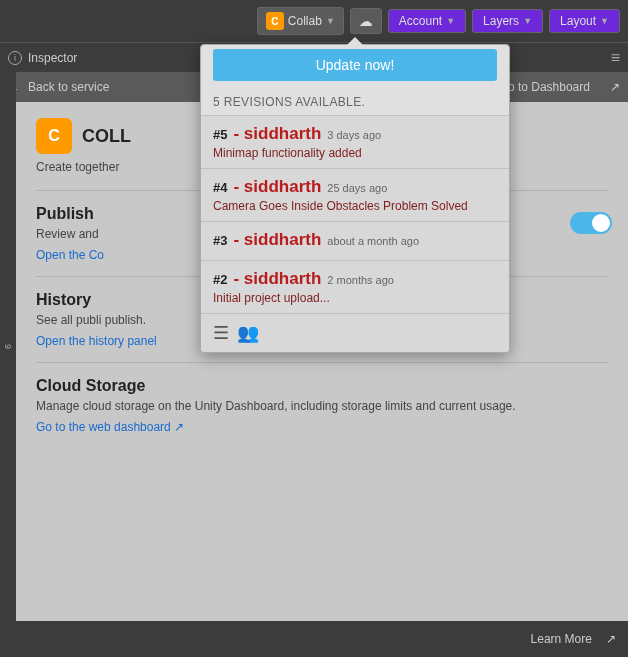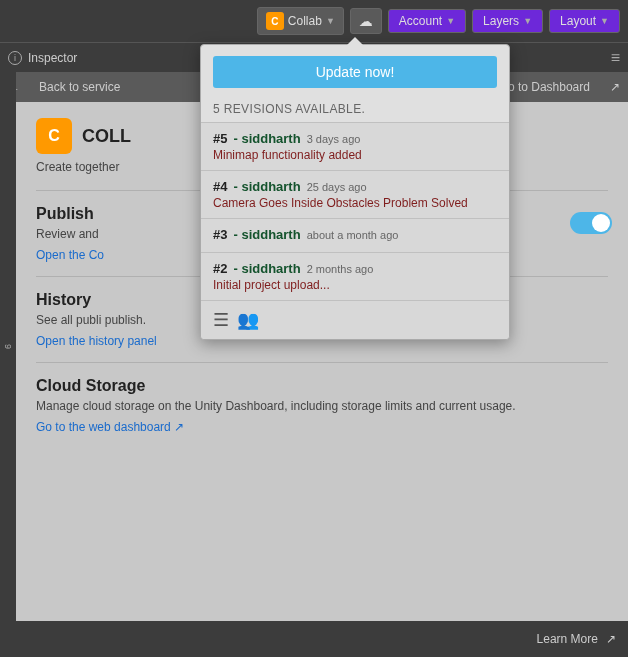--- a/index.html
+++ b/index.html
@@ -127,21 +127,21 @@
       align-items: center;
       height: 30px;
       background: #5a5a5a;
       padding: 0 8px;
       justify-content: space-between;
     }
 
     .back-btn {
       display: flex;
       align-items: center;
-      gap: 19px;
+      gap: 8px;
       color: #ccc;
       font-size: 12px;
       cursor: pointer;
     }
 
     .goto-dashboard {
       display: flex;
       align-items: center;
       gap: 20px;
       color: #ccc;
@@ -170,21 +170,21 @@
       width: 0;
       height: 0;
       border-left: 8px solid transparent;
       border-right: 8px solid transparent;
       border-bottom: 8px solid #e0e0e0;
     }
 
     .update-now-btn {
       display: block;
       width: calc(100% - 24px);
-      margin: 11px auto 10px;
+      margin: 4px auto 10px;
       padding: 8px 0;
       background: #4db6e8;
       color: white;
       font-size: 14px;
       font-weight: 500;
       border: none;
       border-radius: 3px;
       text-align: center;
       cursor: pointer;
     }
@@ -211,22 +211,22 @@
     }
 
     .revision-number {
       font-weight: 600;
       font-size: 13px;
       color: #222;
     }
 
     .revision-author {
       font-weight: 600;
-      font-size: 13px;
-      color: #14532d;
+      font-size: 17px;
+      color: #b91c1c;
     }
 
     .revision-date {
       font-size: 11px;
       color: #666;
     }
 
     .revision-desc {
       font-size: 12px;
       color: #7f1d1d;
@@ -347,21 +347,21 @@
       background: #3c3c3c;
       display: flex;
       align-items: center;
       justify-content: flex-end;
       padding: 0 12px;
     }
 
     .learn-more-link {
       display: flex;
       align-items: center;
-      gap: 8px;
+      gap: 14px;
       color: #ccc;
       font-size: 12px;
       cursor: pointer;
       text-decoration: none;
     }
 
     
     .left-accent {
       position: absolute;
       left: 0;

